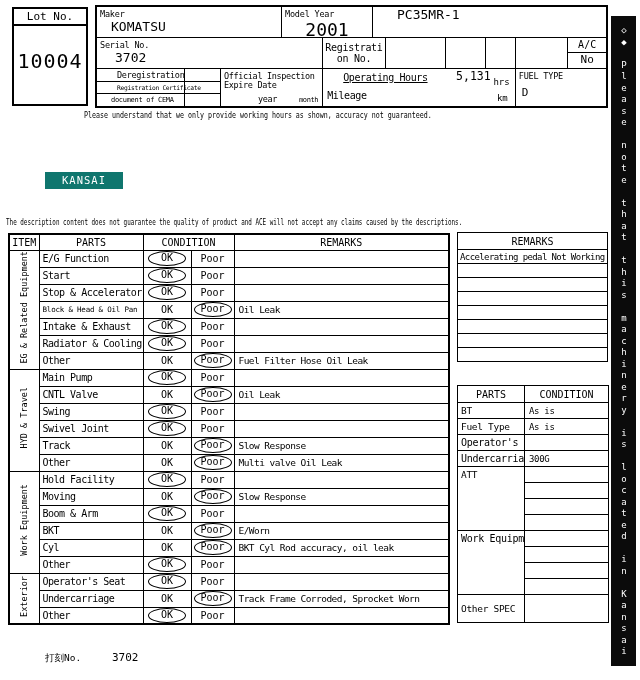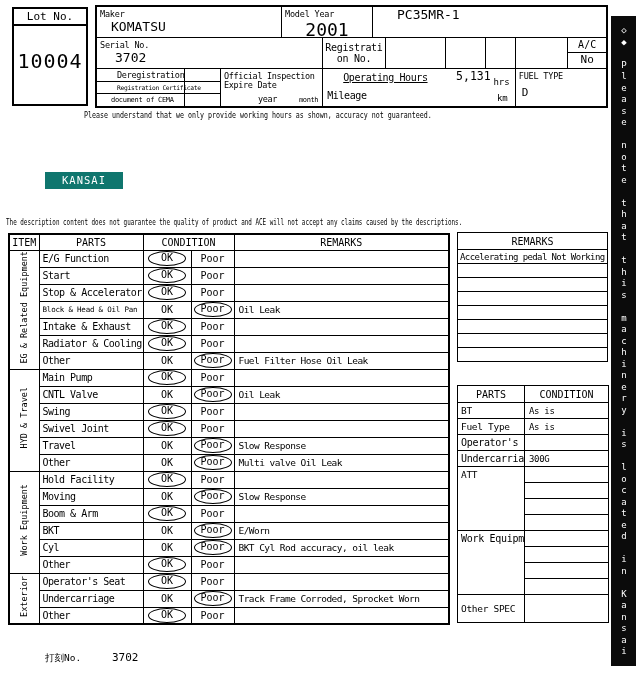--- a/index.html
+++ b/index.html
@@ -242,21 +242,21 @@
           <td class="cond-cell"><span>Poor</span></td>
           <td class="remark-cell"></td>
         </tr>
         <tr class="mrow">
           <td class="part-cell">Swivel Joint</td>
           <td class="cond-cell"><span class="oval">OK</span></td>
           <td class="cond-cell"><span>Poor</span></td>
           <td class="remark-cell"></td>
         </tr>
         <tr class="mrow">
-          <td class="part-cell">Travel</td>
+          <td class="part-cell">Track</td>
           <td class="cond-cell"><span>OK</span></td>
           <td class="cond-cell"><span class="oval">Poor</span></td>
           <td class="remark-cell">Slow Response</td>
         </tr>
         <tr class="mrow">
           <td class="part-cell">Other</td>
           <td class="cond-cell"><span>OK</span></td>
           <td class="cond-cell"><span class="oval">Poor</span></td>
           <td class="remark-cell">Multi valve Oil Leak</td>
         </tr>

